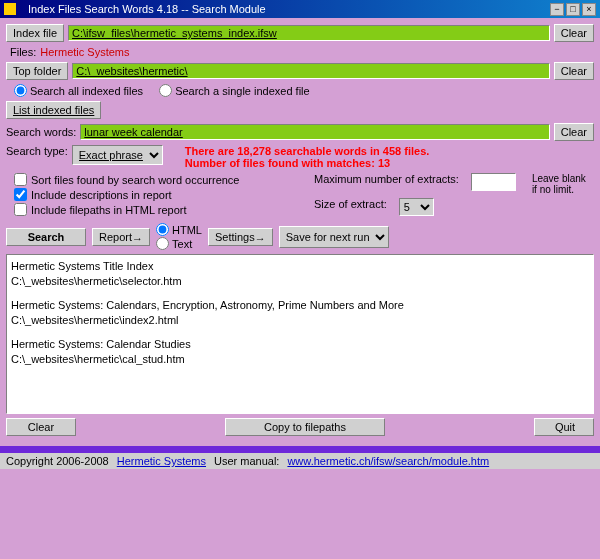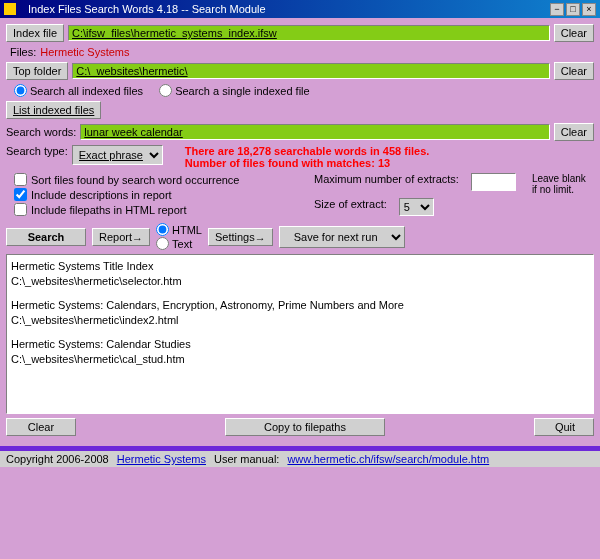--- a/index.html
+++ b/index.html
@@ -202,41 +202,41 @@
       margin-bottom: 4px;
     }
     .bottom-buttons {
       display: flex;
       align-items: center;
       gap: 4px;
       margin-bottom: 4px;
     }
     .footer {
       background: #d0d0d0;
-      border-top: 5px solid #6d28d9;
+      border-top: 7px solid #6d28d9;
       padding: 2px 6px;
       font-size: 11px;
       display: flex;
       gap: 8px;
       color: black;
     }
     .footer a {
       color: #0000cc;
       text-decoration: underline;
     }
     .save-dropdown {
       border-top: 1px solid #ffffff;
       border-left: 1px solid #ffffff;
       border-right: 1px solid #808080;
       border-bottom: 1px solid #808080;
       background: #d0d0d0;
       font-size: 11px;
       font-family: 'MS Sans Serif', Arial, sans-serif;
       height: 22px;
-      padding: 0 10px;
+      padding: 0 2px;
     }
     .on-quit-row {
       display: flex;
       align-items: center;
       gap: 4px;
       margin-top: 2px;
     }
     .result-entry {
       margin-bottom: 8px;
     }

